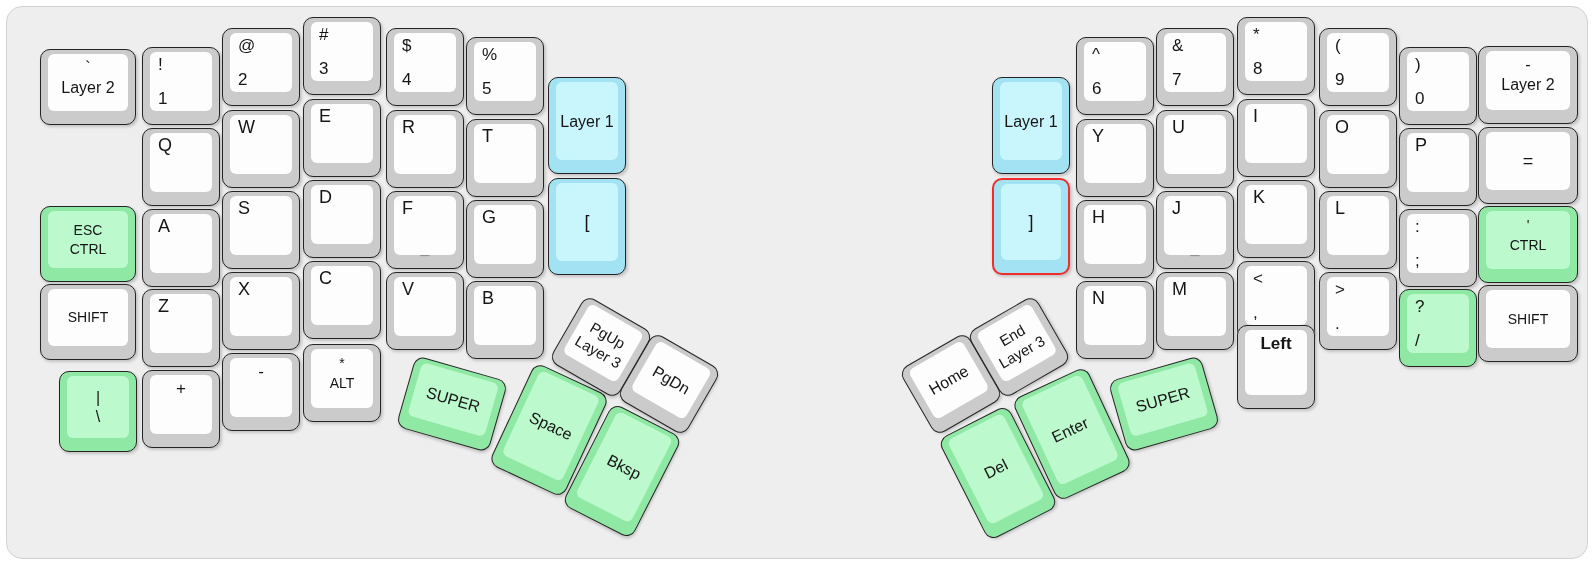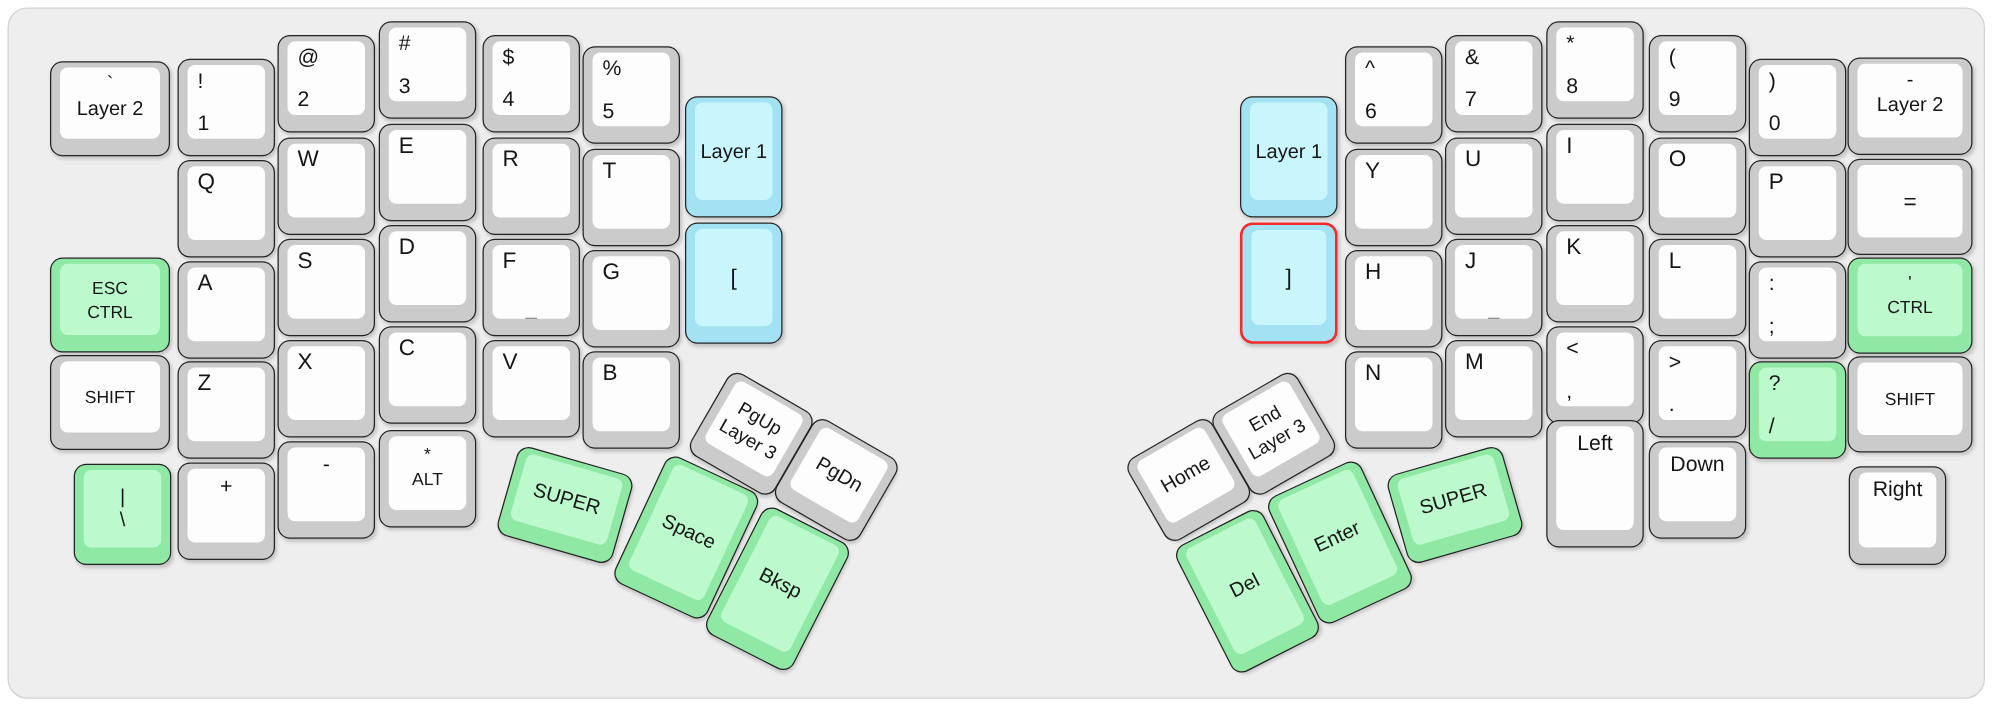--- a/index.html
+++ b/index.html
@@ -380,21 +380,21 @@
       </div>
     </div>
     <div class="key white" style="left: 1237px; top: 261px; width: 78px; height: 78px;">
       <div class="cap">
         <div class="lines align-tl" style="font-size: 17px;">
           <div class="line">&lt;</div>
           <div class="line">,</div>
         </div>
       </div>
     </div>
-    <div class="key white" style="left: 1237px; top: 336px; width: 78px; height: 102px;">
+    <div class="key white" style="left: 1237px; top: 325px; width: 78px; height: 84px; font-weight: bold;">
       <div class="cap">
         <div class="lines align-tc" style="font-size: 17px;">
           <div class="line">Left</div>
         </div>
       </div>
     </div>
     <div class="key white" style="left: 1319px; top: 28px; width: 78px; height: 78px;">
       <div class="cap">
         <div class="lines align-tl" style="font-size: 17px;">
           <div class="line">(</div>
@@ -414,27 +414,20 @@
         <div class="lines align-tl" style="font-size: 18px;">
           <div class="line">L</div>
         </div>
       </div>
     </div>
     <div class="key white" style="left: 1319px; top: 272px; width: 78px; height: 78px;">
       <div class="cap">
         <div class="lines align-tl" style="font-size: 17px;">
           <div class="line">&gt;</div>
           <div class="line">.</div>
-        </div>
-      </div>
-    </div>
-    <div class="key white" style="left: 1319px; top: 353px; width: 78px; height: 78px;">
-      <div class="cap">
-        <div class="lines align-tc" style="font-size: 17px;">
-          <div class="line">Down</div>
         </div>
       </div>
     </div>
     <div class="key white" style="left: 1399px; top: 47px; width: 78px; height: 78px;">
       <div class="cap">
         <div class="lines align-tl" style="font-size: 17px;">
           <div class="line">)</div>
           <div class="line">0</div>
         </div>
       </div>
@@ -485,27 +478,20 @@
         </div>
       </div>
     </div>
     <div class="key white" style="left: 1478px; top: 285px; width: 100px; height: 77px;">
       <div class="cap">
         <div class="lines align-c" style="font-size: 14px;">
           <div class="line">SHIFT</div>
         </div>
       </div>
     </div>
-    <div class="key white" style="left: 1479px; top: 373px; width: 78px; height: 79px;">
-      <div class="cap">
-        <div class="lines align-tc" style="font-size: 17px;">
-          <div class="line">Right</div>
-        </div>
-      </div>
-    </div>
     <div class="key white" style="left: 912px; top: 346px; width: 78px; height: 76px; transform: rotate(-30deg);">
       <div class="cap">
         <div class="lines align-c" style="font-size: 16px;">
           <div class="line">Home</div>
         </div>
       </div>
     </div>
     <div class="key white" style="left: 980px; top: 309px; width: 78px; height: 76px; transform: rotate(-30deg);">
       <div class="cap">
         <div class="lines align-c" style="font-size: 15px;">

